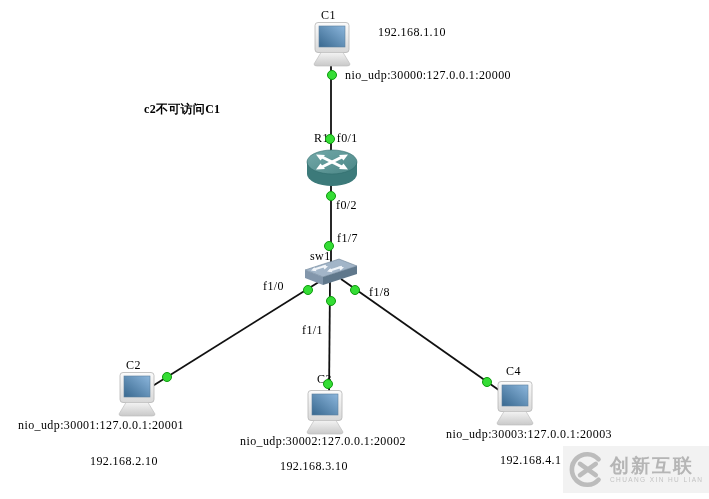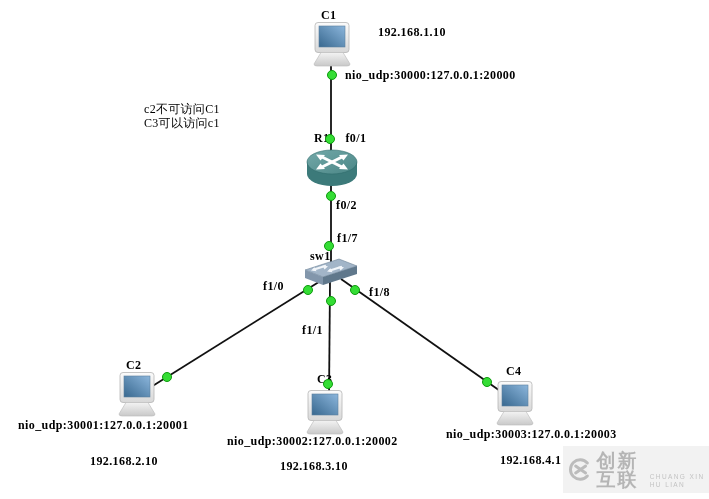--- a/index.html
+++ b/index.html
@@ -1,71 +1,70 @@
 <!DOCTYPE html>
 <html><head>
 <meta charset="utf-8">
 <style>
   html,body{margin:0;padding:0;background:#fff;}
   #stage{position:relative;width:709px;height:499px;background:#ffffff;overflow:hidden;
          font-family:"Liberation Serif","DejaVu Serif",serif;}
   .layer{position:absolute;left:0;top:0;}
-  .lbl{position:absolute;font-size:12px;font-weight:bold;color:#000;white-space:nowrap;
+  .lbl{position:absolute;font-size:12px;font-weight:normal;color:#000;white-space:nowrap;
        line-height:13px;letter-spacing:0.4px;z-index:2;text-align:right;}
   .node{position:absolute;z-index:3;}
-  .ann{position:absolute;left:144px;top:102px;font-size:12px;font-weight:normal;
+  .ann{position:absolute;left:144px;top:102px;font-size:12px;font-weight:bold;
        line-height:14px;letter-spacing:0.3px;z-index:2;}
   #links{z-index:1;}
   #dots{z-index:5;pointer-events:none;}
-  .r1gap{margin-left:16px;}
+  .r1gap{margin-left:8px;}
   #watermark{position:absolute;left:563px;top:446px;width:146px;height:47px;background:#f2f2f2;
        display:flex;align-items:center;gap:5px;padding-left:5px;box-sizing:border-box;z-index:6;}
-  .wm-text{display:flex;flex-direction:row;align-items:flex-end;}
+  .wm-text{display:flex;flex-direction:column;align-items:flex-start;}
   .wm-cn{font-family:"Liberation Sans","DejaVu Sans",sans-serif;font-weight:bold;
        font-size:19px;line-height:19px;color:#b5b5b5;letter-spacing:2px;}
   .wm-en{font-family:"Liberation Sans","DejaVu Sans",sans-serif;font-size:6.5px;
        line-height:8px;color:#c3c3c3;letter-spacing:1.4px;margin-top:1px;}
 </style>
 </head>
 <body>
 
 <div id="stage">
 
   <svg id="links" class="layer" width="709" height="499">
     <line x1="331" y1="65" x2="331" y2="158" stroke="#111" stroke-width="1.8"></line>
     <line x1="331" y1="185" x2="331" y2="266" stroke="#111" stroke-width="1.8"></line>
     <line x1="322" y1="280" x2="151" y2="387" stroke="#111" stroke-width="1.8"></line>
     <line x1="330" y1="282" x2="329" y2="397" stroke="#111" stroke-width="1.8"></line>
     <line x1="341" y1="279" x2="503" y2="393" stroke="#111" stroke-width="1.8"></line>
   </svg>
 
   <div class="ann">
     <div>c2不可访问C1</div>
-    <div>C3可以访问c1</div>
   </div>
 
   <div class="lbl" style="left:321px;top:9px">C1</div>
   <div class="lbl" style="left:378px;top:26px">192.168.1.10</div>
   <div class="lbl" style="left:345px;top:69px">nio_udp:30000:127.0.0.1:20000</div>
 
   <div class="lbl" style="left:314px;top:132px"><span>R1</span><span class="r1gap">f0/1</span></div>
   <div class="lbl" style="left:336px;top:199px">f0/2</div>
 
   <div class="lbl" style="left:337px;top:232px">f1/7</div>
   <div class="lbl" style="left:310px;top:250px">sw1</div>
   <div class="lbl" style="left:263px;top:280px">f1/0</div>
   <div class="lbl" style="left:302px;top:324px">f1/1</div>
   <div class="lbl" style="left:369px;top:286px">f1/8</div>
 
   <div class="lbl" style="left:126px;top:359px">C2</div>
   <div class="lbl" style="left:18px;top:419px">nio_udp:30001:127.0.0.1:20001</div>
   <div class="lbl" style="left:90px;top:455px">192.168.2.10</div>
 
   <div class="lbl" style="left:317px;top:373px">C3</div>
-  <div class="lbl" style="left:227px;top:435px">nio_udp:30002:127.0.0.1:20002</div>
+  <div class="lbl" style="left:240px;top:435px">nio_udp:30002:127.0.0.1:20002</div>
   <div class="lbl" style="left:280px;top:460px">192.168.3.10</div>
 
   <div class="lbl" style="left:506px;top:365px">C4</div>
   <div class="lbl" style="left:446px;top:428px">nio_udp:30003:127.0.0.1:20003</div>
   <div class="lbl" style="left:500px;top:454px">192.168.4.1</div>
 
   <div class="node" style="left:312px;top:22px">
     <svg width="40" height="47" viewBox="0 0 40 47">
       <defs>
         <linearGradient id="scr" x1="1" y1="0" x2="0" y2="1">

